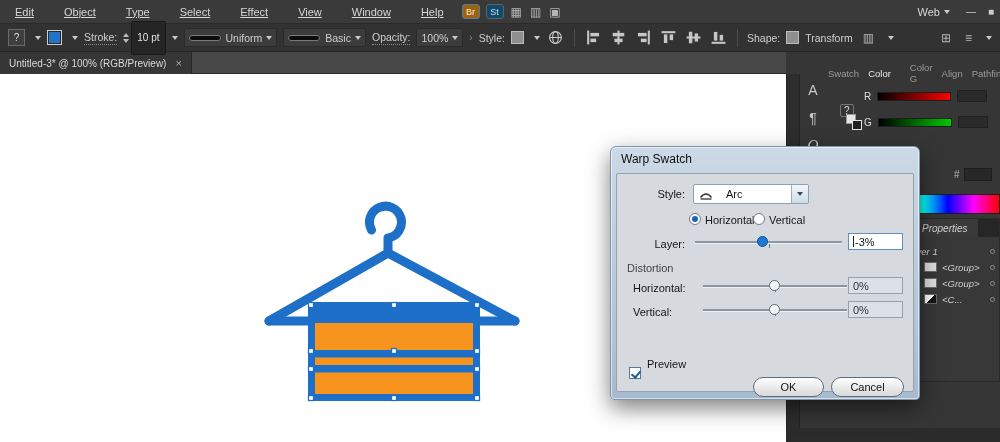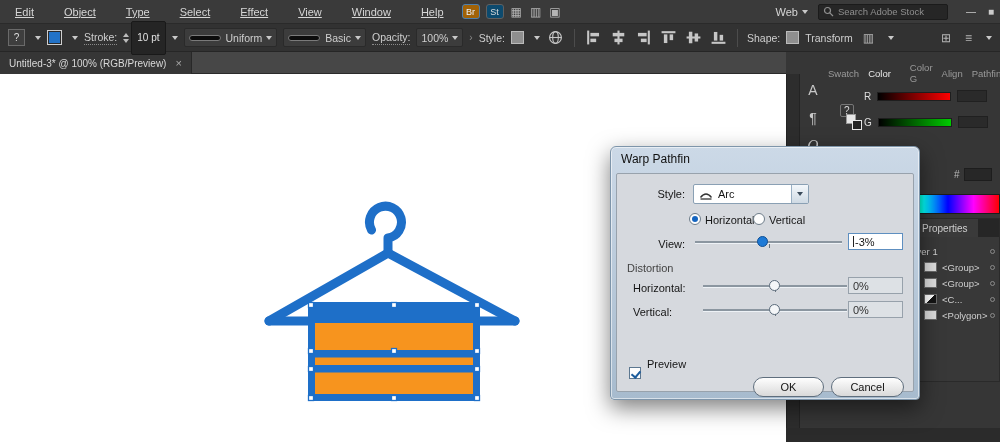--- a/index.html
+++ b/index.html
@@ -85,21 +85,21 @@
   .chanbar { width:74px; height:9px; border:1px solid #1e1e1e; }
   .chanbar.r { background:linear-gradient(to right,#000,#f00); }
   .chanbar.g { background:linear-gradient(to right,#000,#0c0); }
   .chanval { width:30px; height:12px; background:#2a2a2a; border:1px solid #202020; }
   .hexrow { position:absolute; left:168px; top:116px; display:flex; align-items:center; gap:4px;
     color:#b8b8b8; font-size:10px; }
   .hexbox { width:28px; height:13px; background:#272727; border:1px solid #1d1d1d; }
   .spectrum { position:absolute; left:62px; top:142px; width:152px; height:20px; border:1px solid #1c1c1c;
     background:linear-gradient(to right,#ff0000,#ffff00 17%,#00ff00 34%,#00ffff 50%,#0000ff 66%,#ff00ff 83%,#ff0000); }
   .props { position:absolute; left:69px; top:166px; width:145px; height:164px; background:#383838;
-    border:1px solid #2a2a2a; }
+    border:1px solid #2a2a2a;font-style:italic; }
   .props-head { height:18px; background:#262626; display:flex; }
   .props-tab { margin-left:56px; height:18px; background:#3a3a3a; color:#d0d0d0; font-size:10px;
     display:flex; align-items:center; padding:0 10px; }
   .lrows { padding-top:6px; }
   .lrow { position:relative; height:16px; display:flex; align-items:center; font-size:9.5px; color:#cfcfcf; }
   .lthumb { width:13px; height:10px; border:1px solid #6a6a6a; background:#dedede; margin-right:5px; flex:none; }
   .lrow.r1 { padding-left:32px; }
   .lrow.r2,.lrow.r3,.lrow.r4,.lrow.r5 { padding-left:68px; }
   .lrow.r4 .lthumb { background:linear-gradient(135deg,#ffffff 50%,#141414 50%); }
   .ltarget { position:absolute; right:4px; width:5px; height:5px; border:1px solid #8a8a8a; border-radius:50%; }
@@ -156,27 +156,20 @@
   <span class="mini-btn br">Br</span>
   <span class="mini-btn st">St</span>
   <span class="bar-icon">▦</span>
   <span class="bar-icon">▥</span>
   <span class="bar-icon">▣</span>
   <span class="spacer"></span>
   <span class="workspace">
     <span>Web</span>
       <i class="chev"></i>
   </span>
-  <span class="searchbox">
-    <svg width="11" height="11" viewBox="0 0 11 11">
-      <circle cx="4.5" cy="4.5" r="3" fill="none" stroke="#8f8f8f" stroke-width="1.2"></circle>
-      <line x1="6.8" y1="6.8" x2="10" y2="10" stroke="#8f8f8f" stroke-width="1.2"></line>
-    </svg>
-    <span class="ph">Search Adobe Stock</span>
-  </span>
   <span class="winbtn">—</span>
   <span class="winbtn">■</span>
 </div>
 
 <div class="controlbar">
   <span class="toolbox">?</span>
   <i class="chev"></i>
   <span class="fillchip"></span>
   <i class="chev"></i>
   <span class="ul">Stroke:</span>
@@ -342,52 +335,47 @@
       <div class="lrow r3">
         <span class="lthumb"></span>
         <span>&lt;Group&gt;</span>
         <span class="ltarget"></span>
       </div>
       <div class="lrow r4">
         <span class="lthumb"></span>
         <span>&lt;C...</span>
         <span class="ltarget"></span>
       </div>
-      <div class="lrow r5">
-        <span class="lthumb"></span>
-        <span>&lt;Polygon&gt;</span>
-        <span class="ltarget"></span>
-      </div>
     </div>
   </div>
   <div class="bottomstrip"></div>
 </div>
 
 <div class="dialog">
-  <div class="dlg-title">Warp Pathfin</div>
+  <div class="dlg-title">Warp Swatch</div>
   <div class="dlg-body">
 
     <span class="dl right" style="left:0; top:14px">Style:</span>
     <div class="dropdown">
       <svg width="14" height="12" viewBox="0 0 14 12">
         <path d="M1.5 9.5 Q7 2.5 12.5 9.5" fill="none" stroke="#333" stroke-width="1.3"></path>
         <line x1="1.5" y1="11" x2="12.5" y2="11" stroke="#333" stroke-width="1.3"></line>
       </svg>
-      <span style="margin-left:5px">Arc</span>
+      <span style="margin-left:13px">Arc</span>
       <span class="dd-btn">
           <i class="chev"></i>
         </span>
     </div>
 
     <span class="radio sel" style="left:72px; top:39px"></span>
     <span class="dl" style="left:88px; top:40px">Horizontal</span>
     <span class="radio" style="left:136px; top:39px"></span>
     <span class="dl" style="left:152px; top:40px">Vertical</span>
 
-    <span class="dl right" style="left:0; top:64px">View:</span>
+    <span class="dl right" style="left:0; top:64px">Layer:</span>
     <div class="slider" style="left:78px; top:59px; width:147px">
       <span class="track"></span>
         <span class="tick"></span>
       <span class="sthumb blue" style="left:62px"></span>
     </div>
     <div class="dfield white" style="left:231px; top:59px; width:55px">
       <i class="caret"></i>
       <span>-3%</span>
     </div>
 

